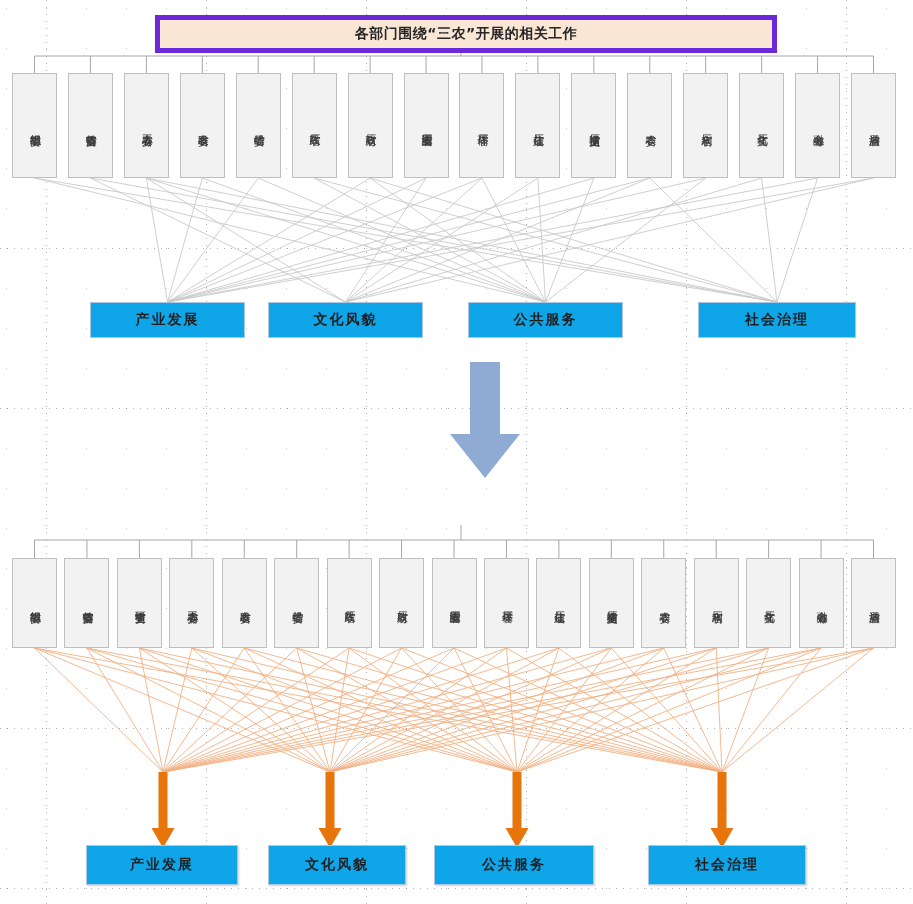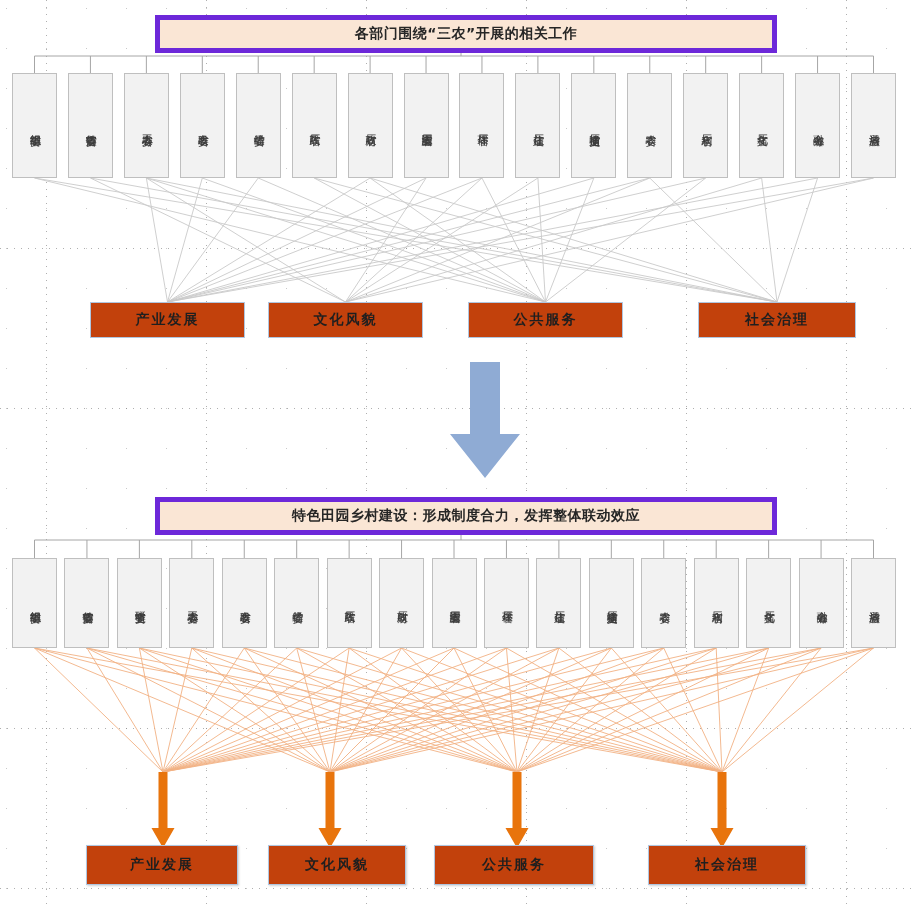--- a/index.html
+++ b/index.html
@@ -46,21 +46,21 @@
     box-sizing:border-box;
   }
   .dept span{
     writing-mode:vertical-rl;text-orientation:upright;
     font-size:11px;line-height:1.08;color:#3B3B3B;
     letter-spacing:0px;white-space:nowrap;
   }
   
   .outcome{
     position:absolute;z-index:3;
-    background:#c2410c;border:1px solid #AFC6E0;
+    background:#0ea5e9;border:1px solid #AFC6E0;
     display:flex;align-items:center;justify-content:center;
     font-size:14px;font-weight:bold;color:#1F1F1F;letter-spacing:2px;
     box-sizing:border-box;
   }
   .outcome.shadow{box-shadow:1px 1px 2px rgba(0,0,0,0.18);}
 </style>
 </head>
 <body>
 
 <div id="canvas">
@@ -305,23 +305,20 @@
         <span>文化风貌</span>
       </div>
       <div class="outcome" style="left: 468px; top: 302px; width: 155px; height: 36px;">
         <span>公共服务</span>
       </div>
       <div class="outcome" style="left: 698px; top: 302px; width: 158px; height: 36px;">
         <span>社会治理</span>
       </div>
     </div>
 
-  <div class="banner" style="left:155px;top:497px;width:612px;height:28px;font-size:14px;">
-    <span>特色田园乡村建设：形成制度合力，发挥整体联动效应</span>
-  </div>
 
   <div id="bot-depts">
       <div class="dept" style="left: 12px; top: 558px; width: 45px; height: 90px;">
         <span>省委组织部</span>
       </div>
       <div class="dept" style="left: 64.4375px; top: 558px; width: 45px; height: 90px;">
         <span>省委宣传部</span>
       </div>
       <div class="dept" style="left: 116.875px; top: 558px; width: 45px; height: 90px;">
         <span>省委研究室</span>

